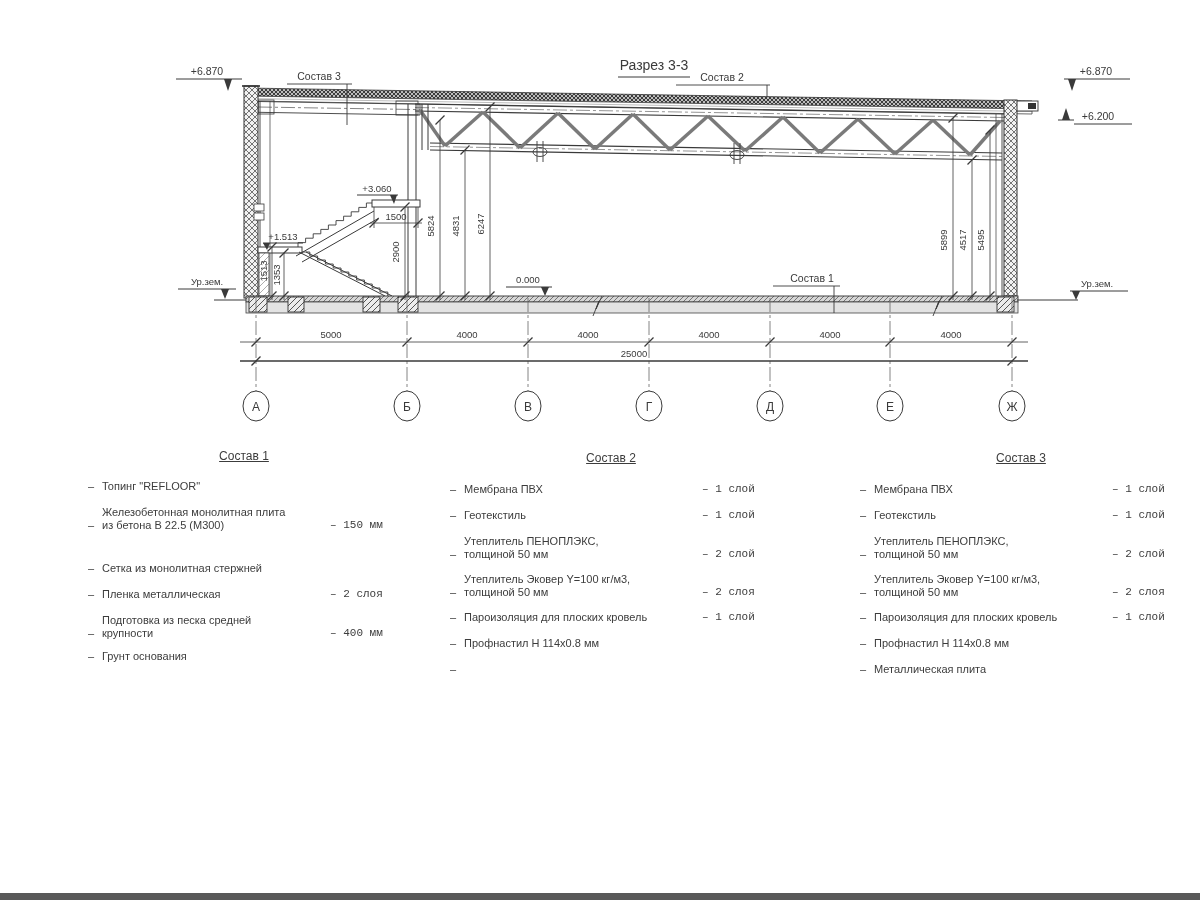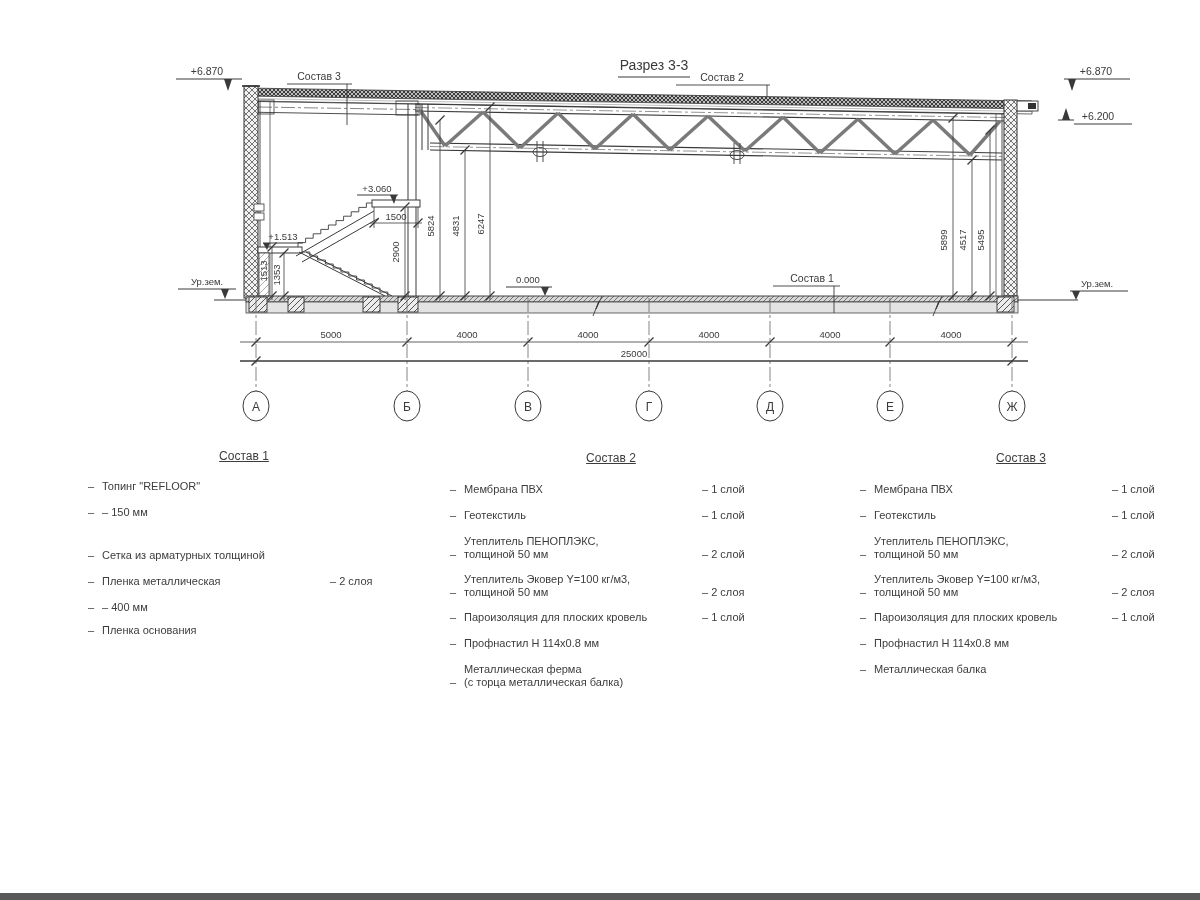--- a/index.html
+++ b/index.html
@@ -8,21 +8,21 @@
   svg text{font-family:"Liberation Sans",sans-serif;fill:#3a3a3a;}
   .t9 {font-size:9.5px;}
   .t10{font-size:10.5px;}
   .t12{font-size:12px;}
   .t14{font-size:14px;}
   .spec{position:absolute;font-size:11px;line-height:13px;color:#3c3c3c;}
   .spec .title{text-align:center;text-decoration:underline;font-size:12px;margin-bottom:4px;}
   .row{display:flex;align-items:flex-end;}
   .row .bullet{width:14px;flex:none;}
   .row .txt{flex:1;white-space:pre-line;}
-  .row .val{width:70px;flex:none;white-space:nowrap;}
+  .row .val{width:70px;flex:none;white-space:nowrap;font-family:Liberation Mono, monospace;}
   #bottombar{position:absolute;left:0;bottom:0;width:1200px;height:7px;background:#595959;}
 </style>
 </head>
 <body>
 
 <div id="page">
 
 <svg width="1200" height="440" viewBox="0 0 1200 440">
   <defs>
     <pattern id="wallHatch" width="6" height="6" patternUnits="userSpaceOnUse">
@@ -333,39 +333,43 @@
 
 <div class="spec" style="left:88px;top:450px;width:312px;">
   <div class="title">Состав 1</div>
   <div class="row" style="margin-top:17px;">
     <span class="bullet">–</span>
     <span class="txt">Топинг "REFLOOR"</span>
     <span class="val"></span>
   </div>
   <div class="row" style="margin-top:13px;">
     <span class="bullet">–</span>
+    <span class="txt">Железобетонная монолитная плита
+из бетона В 22.5 (М300)</span>
     <span class="val">– 150 мм</span>
   </div>
   <div class="row" style="margin-top:30px;">
     <span class="bullet">–</span>
-    <span class="txt">Сетка из арматурных толщиной</span>
+    <span class="txt">Сетка из монолитная стержней</span>
     <span class="val"></span>
   </div>
   <div class="row" style="margin-top:13px;">
     <span class="bullet">–</span>
     <span class="txt">Пленка металлическая</span>
     <span class="val">– 2 слоя</span>
   </div>
   <div class="row" style="margin-top:13px;">
     <span class="bullet">–</span>
+    <span class="txt">Подготовка из песка средней
+крупности</span>
     <span class="val">– 400 мм</span>
   </div>
   <div class="row" style="margin-top:10px;">
     <span class="bullet">–</span>
-    <span class="txt">Пленка основания</span>
+    <span class="txt">Грунт основания</span>
     <span class="val"></span>
   </div>
 </div>
 
 
 <div class="spec" style="left:450px;top:452px;width:322px;">
   <div class="title">Состав 2</div>
   <div class="row" style="margin-top:18px;">
     <span class="bullet">–</span>
     <span class="txt">Мембрана ПВХ</span>
@@ -393,22 +397,20 @@
     <span class="txt">Пароизоляция для плоских кровель</span>
     <span class="val">– 1 слой</span>
   </div>
   <div class="row" style="margin-top:13px;">
     <span class="bullet">–</span>
     <span class="txt">Профнастил Н 114х0.8 мм</span>
     <span class="val"></span>
   </div>
   <div class="row" style="margin-top:13px;">
     <span class="bullet">–</span>
-    <span class="txt">Металлическая ферма
-(с торца металлическая балка)</span>
     <span class="val"></span>
   </div>
 </div>
 
 
 <div class="spec" style="left:860px;top:452px;width:322px;">
   <div class="title">Состав 3</div>
   <div class="row" style="margin-top:18px;">
     <span class="bullet">–</span>
     <span class="txt">Мембрана ПВХ</span>
@@ -436,19 +438,19 @@
     <span class="txt">Пароизоляция для плоских кровель</span>
     <span class="val">– 1 слой</span>
   </div>
   <div class="row" style="margin-top:13px;">
     <span class="bullet">–</span>
     <span class="txt">Профнастил Н 114х0.8 мм</span>
     <span class="val"></span>
   </div>
   <div class="row" style="margin-top:13px;">
     <span class="bullet">–</span>
-    <span class="txt">Металлическая балка</span>
+    <span class="txt">Металлическая плита</span>
     <span class="val"></span>
   </div>
 </div>
 
 <div id="bottombar"></div>
 </div>
 
 </body></html>

